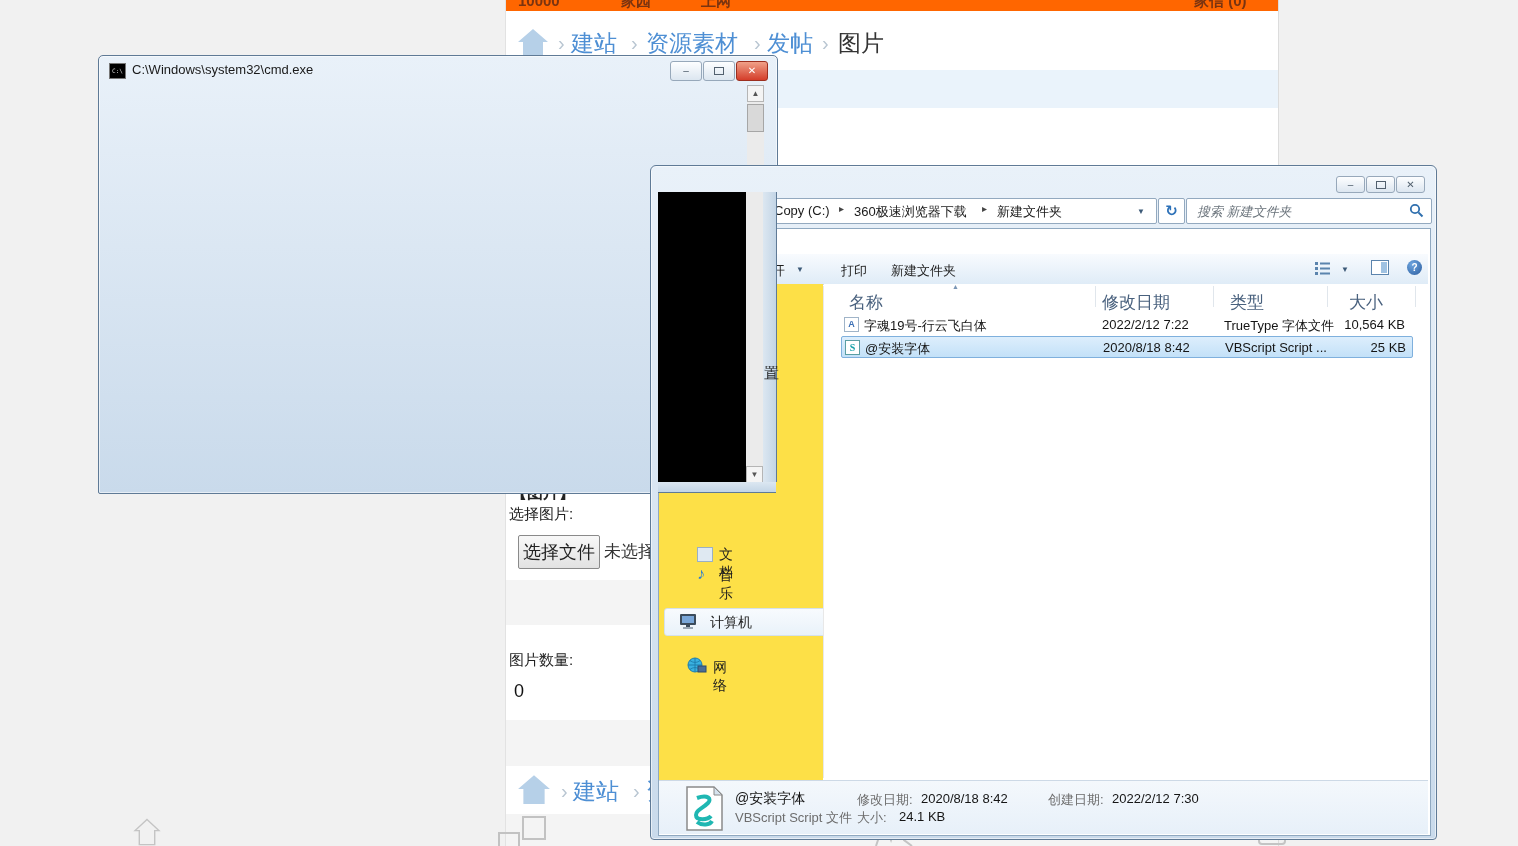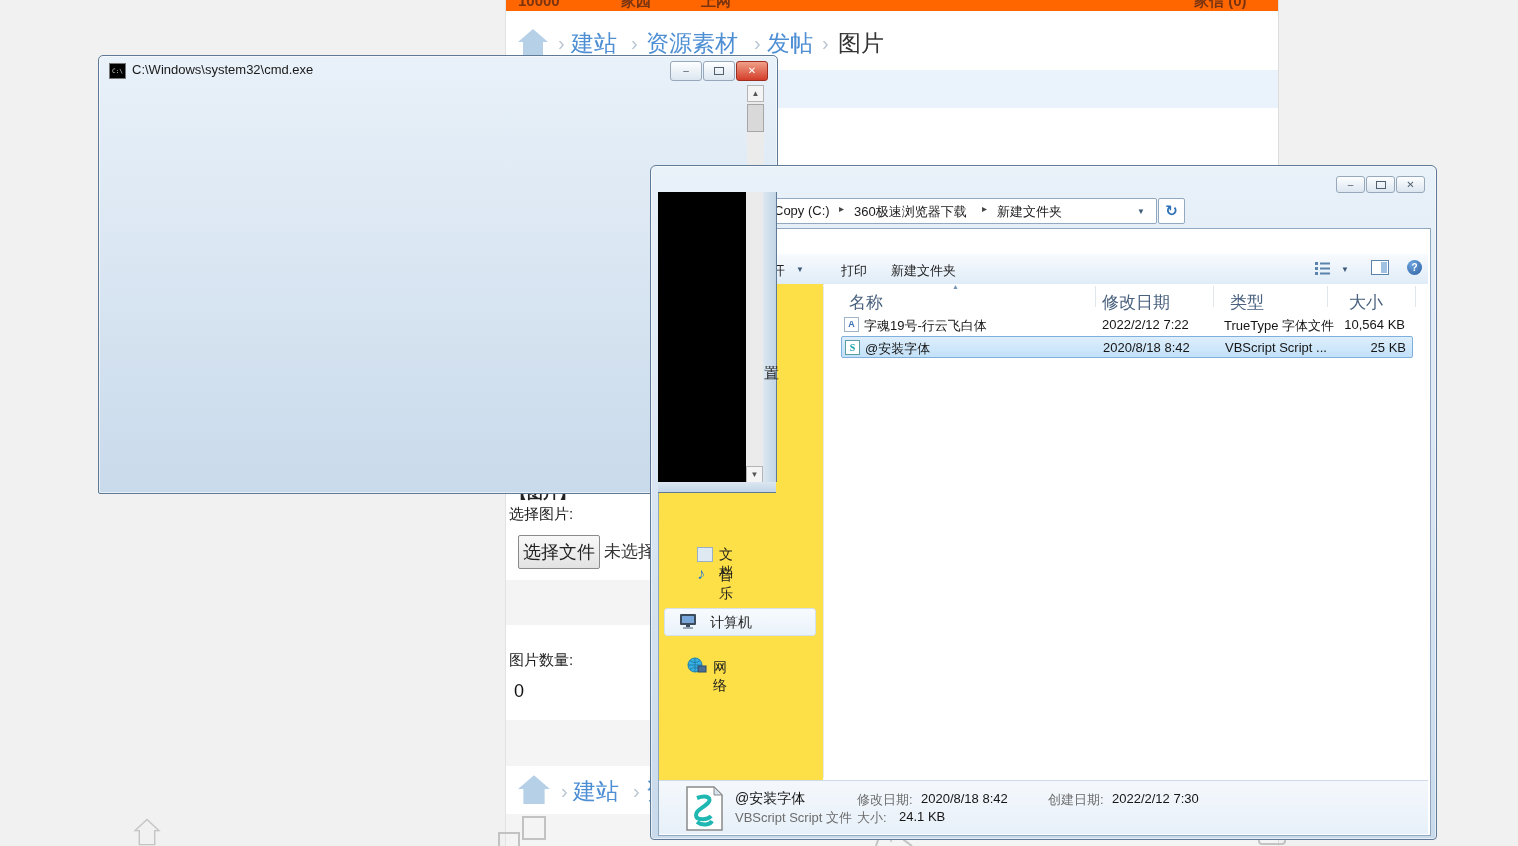--- a/index.html
+++ b/index.html
@@ -33,21 +33,21 @@
   
   .tool-row{background:linear-gradient(#f8fbfe,#dfecf7);border-bottom:1px solid #cdd9e5;}
   .menu-row{background:linear-gradient(#f3f8fd,#e8f0f9);font-size:13px;color:#1e1e1e;}
   .menu-item{padding:0 6px;}
   .whitebox{background:#fff;border:1px solid #93a9bf;border-radius:2px;font-size:13px;color:#1a1a1a;}
   .hint{color:#6a737b;font-style:italic;}
   .colhead{font-size:17px;color:#49617e;}
   .cell{font-size:13px;color:#151515;white-space:nowrap;}
   .selrow{background:linear-gradient(#ddeefc,#c3e1f8);border:1px solid #7fb0dd;border-radius:2px;}
   .navitem{font-size:14px;color:#1e1e1e;}
-  .navsel{background:linear-gradient(#f8fbfe,#e9f2fa);border:1px solid #d5e1ec;border-radius:3px;}
+  .navsel{background:linear-gradient(#f8fbfe,#e9f2fa);border:1px solid #d5e1ec;border-radius:3px;padding-left:16px;}
   .details{background:linear-gradient(#f4f8fc,#e7f0f9);border-top:1px solid #cdd9e6;}
   .dlabel{color:#6d6d6d;font-size:13px;}
   .dvalue{color:#151515;font-size:13px;}
   .outline-icon{border:2px solid #c2c2c2;background:transparent;}
   .caret{font-size:8px;color:#3d5a78;}
 </style>
 </head>
 <body>
 
 <div class="abs page">
@@ -144,20 +144,27 @@
 
   <div class="abs whitebox" style="left:112px;top:32px;width:392px;height:24px">
     <span class="abs" style="left:10px;top:4px">Copy (C:)</span>
     <span class="abs" style="left:75px;top:4px;color:#444;font-size:10px">▸</span>
     <span class="abs" style="left:90px;top:4px">360极速浏览器下载</span>
     <span class="abs" style="left:218px;top:4px;color:#444;font-size:10px">▸</span>
     <span class="abs" style="left:233px;top:4px">新建文件夹</span>
     <span class="abs caret" style="left:373px;top:8px">▼</span>
   </div>
   <div class="abs whitebox" style="left:507px;top:32px;width:25px;height:24px;text-align:center;color:#2d71b8;font-weight:bold;font-size:15px;line-height:23px"><span>↻</span></div>
+  <div class="abs whitebox" style="left:535px;top:32px;width:244px;height:24px">
+    <span class="abs hint" style="left:10px;top:4px">搜索 新建文件夹</span>
+    <svg class="abs" style="left:222px;top:4px" width="15" height="15" viewBox="0 0 15 15">
+      <circle cx="6" cy="6" r="4.2" fill="none" stroke="#2f6fae" stroke-width="1.8"></circle>
+      <line x1="9.4" y1="9.4" x2="13.5" y2="13.5" stroke="#2f6fae" stroke-width="2"></line>
+    </svg>
+  </div>
 
   <div class="abs" style="left:7px;top:62px;width:771px;height:606px;border:1px solid #8fa8c0;background:#fff">
 
 
     <div class="abs tool-row" style="left:0;top:25px;width:769px;height:30px;font-size:13px;color:#1e1e1e">
       <span class="abs" style="left:100px;top:8px">打开</span>
       <span class="abs caret" style="left:137px;top:11px">▼</span>
       <span class="abs" style="left:182px;top:8px">打印</span>
       <span class="abs" style="left:232px;top:8px">新建文件夹</span>
       <svg class="abs" style="left:655px;top:7px" width="17" height="14" viewBox="0 0 17 14">

